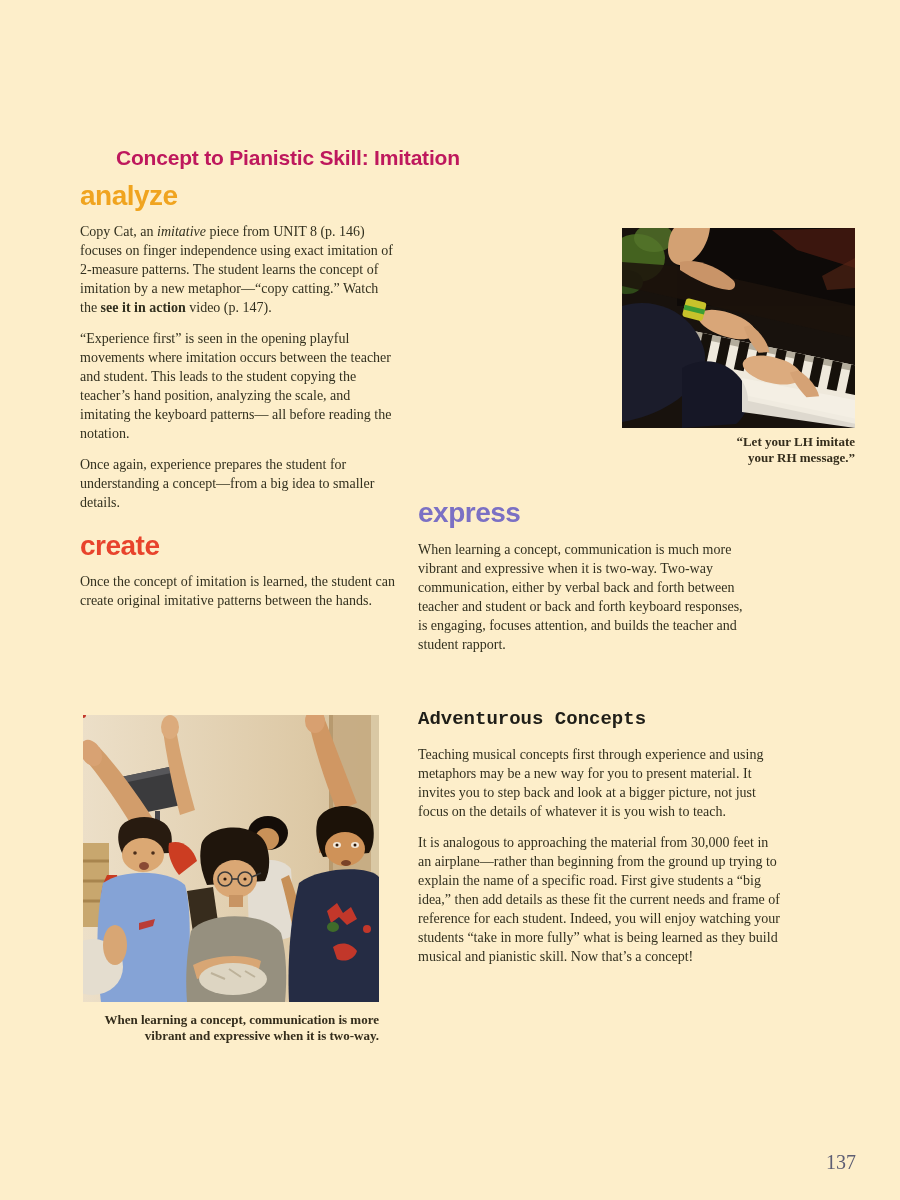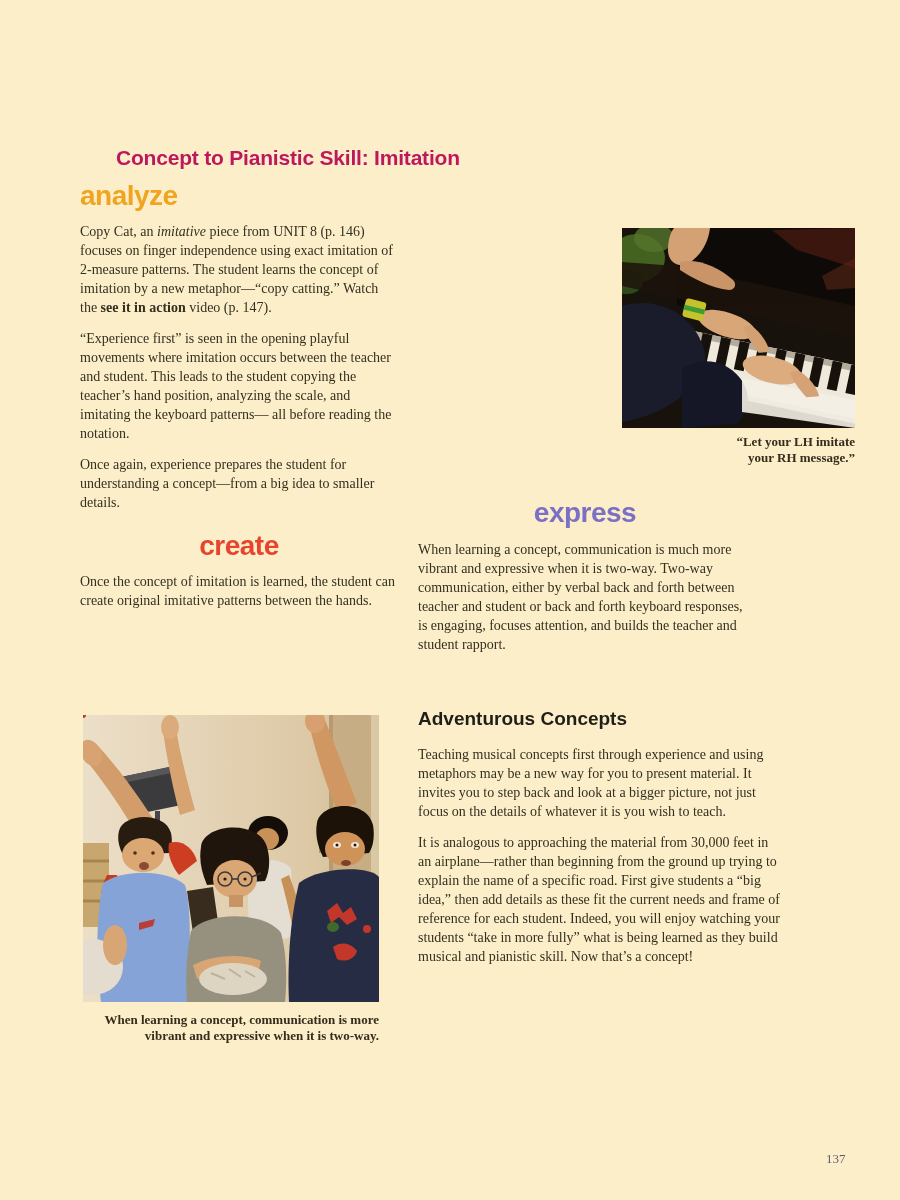--- a/index.html
+++ b/index.html
@@ -7,47 +7,47 @@
     position:relative;width:900px;height:1200px;background:#fdeeca;
     font-family:"Liberation Serif","DejaVu Serif",serif;color:#32301f;overflow:hidden;
   }
   .page-title{
     position:absolute;left:80px;top:146px;width:420px;
     font-family:"Liberation Sans","DejaVu Sans",sans-serif;
     font-weight:bold;font-size:21px;color:#be185d;letter-spacing:-0.2px;margin-left:36px;
   }
   .verb-heading{
     font-family:"Liberation Sans","DejaVu Sans",sans-serif;
-    font-weight:bold;font-size:28px;letter-spacing:-0.5px;line-height:1;text-align:center;
+    font-weight:bold;font-size:28px;letter-spacing:-0.5px;line-height:1;
   }
   .analyze-heading{position:absolute;left:80px;top:182px;color:#f0a41f;}
   .create-heading{color:#e8432c;margin:20px 0 12px 0;}
   .express-heading{color:#7b70c4;margin:0 0 13px 0;}
   .adv-heading{
-    font-family:Liberation Sans, sans-serif;
+    font-family:Liberation Mono, monospace;
     font-weight:bold;font-size:19px;color:#1f1e18;margin:0 0 15px 0;
   }
   .bodycol p{margin:0 0 12px 0;font-size:14px;line-height:19px;}
   .col-left{position:absolute;left:80px;top:222px;width:318px;}
   .col-right-narrow{position:absolute;left:418px;top:222px;width:198px;}
   .col-right-narrow p{line-height:18.5px;}
   .express-block{position:absolute;left:418px;top:499px;width:334px;}
   .adv-block{position:absolute;left:418px;top:708px;width:364px;}
   .photo{position:absolute;overflow:hidden;}
   .photo svg{display:block;}
   .piano-photo{left:622px;top:228px;width:233px;height:200px;}
   .kids-photo{left:83px;top:715px;width:296px;height:287px;}
   .caption{
     position:absolute;text-align:right;font-weight:bold;font-size:13px;
     line-height:16px;color:#342d1c;
   }
   .piano-caption{left:622px;top:434px;width:233px;}
   .kids-caption{left:83px;top:1012px;width:296px;}
   .page-number{
-    position:absolute;left:826px;top:1151px;font-size:13px;color:#5e5e73;
+    position:absolute;left:826px;top:1151px;font-size:20px;color:#5e5e73;
   }
   em{font-style:italic;}
   b{font-weight:bold;}
 </style>
 </head>
 <body>
 
 <div id="page">
 
   <div class="page-title">Concept to Pianistic Skill: Imitation</div>

